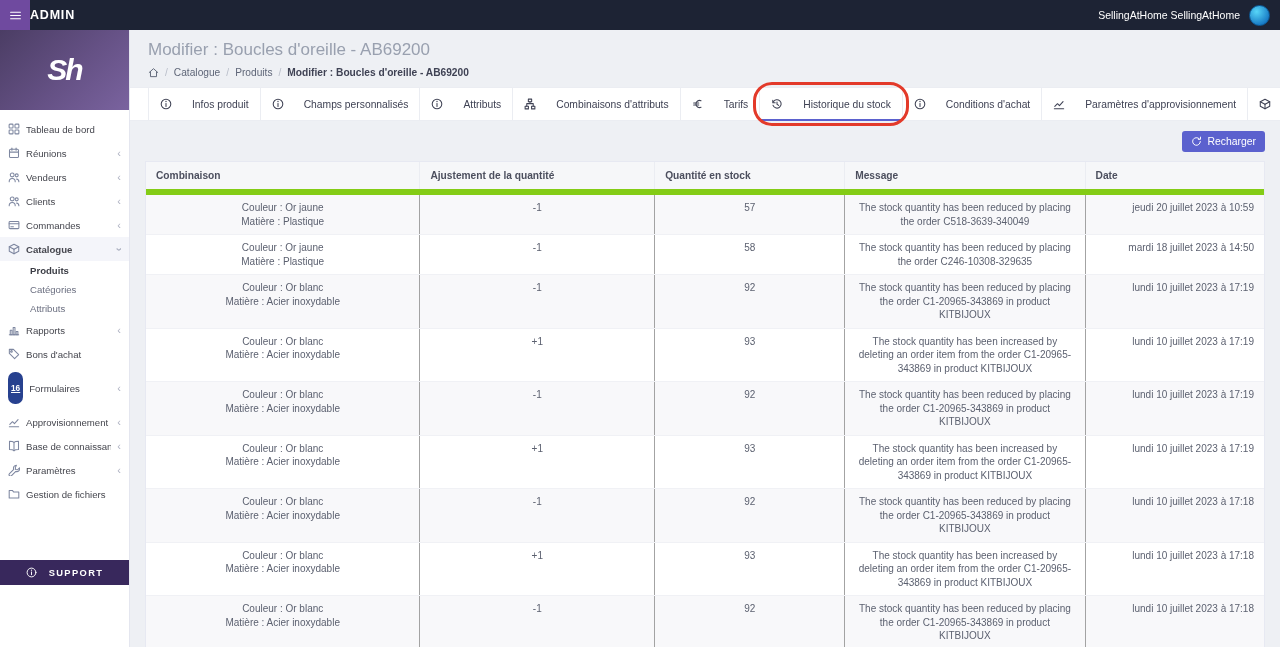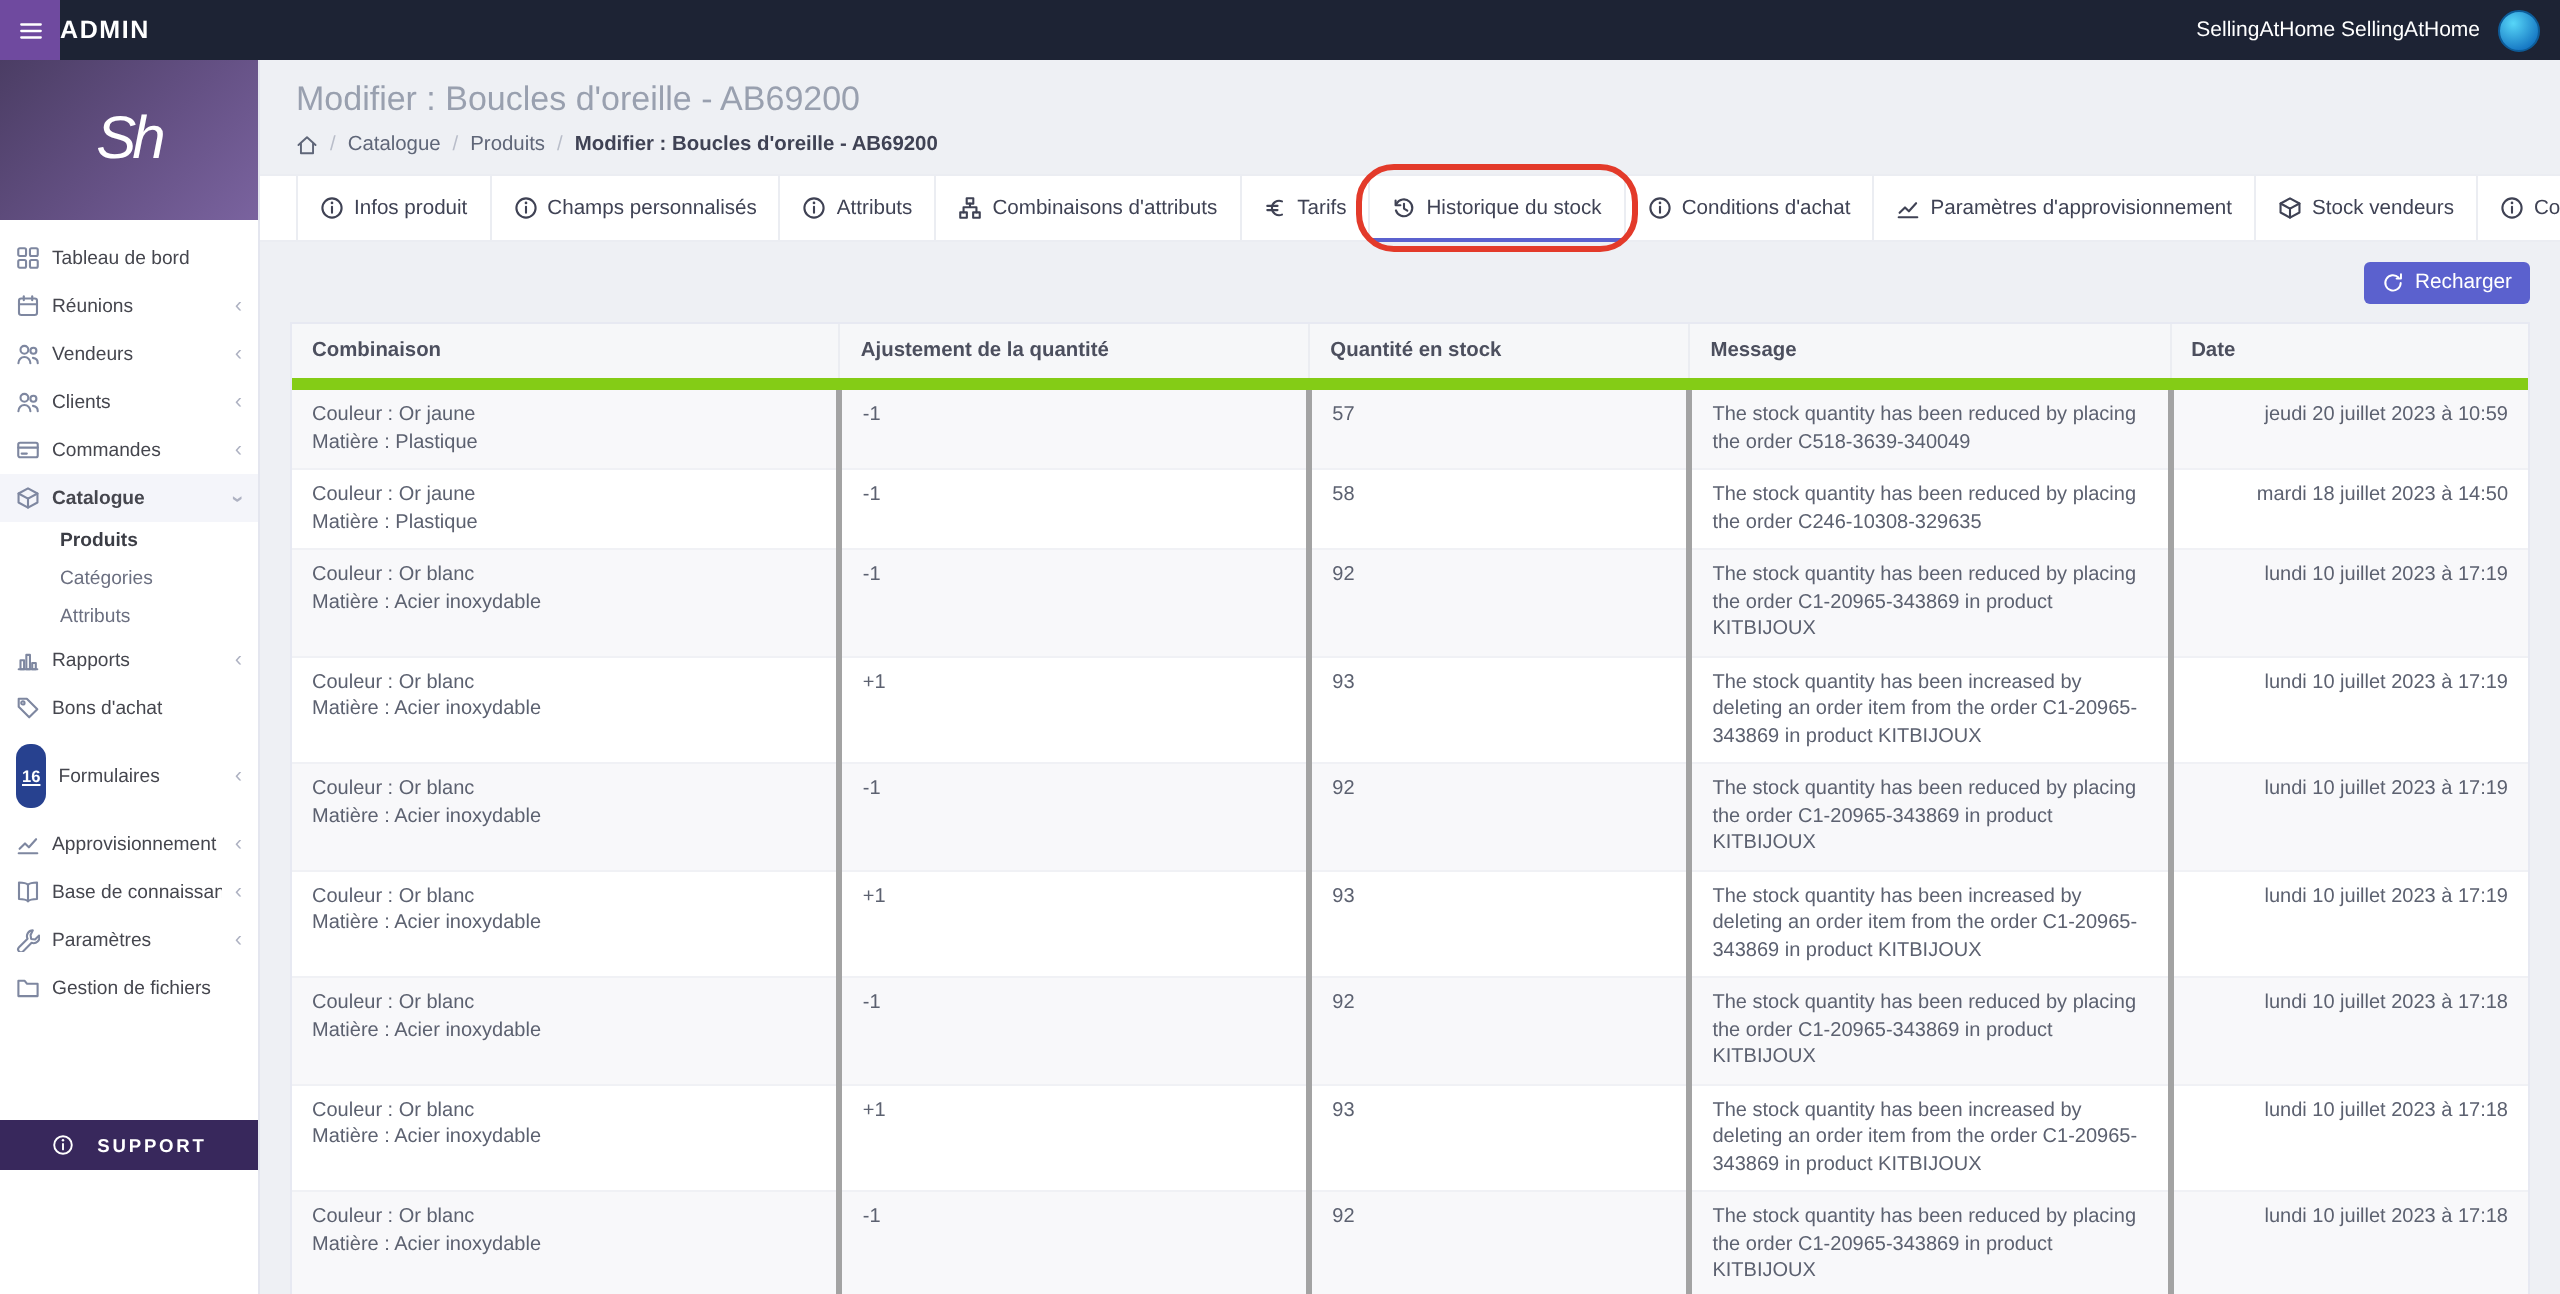--- a/index.html
+++ b/index.html
@@ -18,21 +18,21 @@
   .user-name { color:#fff; font-size:10.5px; margin-right:9px; }
   .avatar { width:21px; height:21px; border-radius:50%; margin-right:10px;
             background:radial-gradient(circle at 35% 30%, #57d6f8, #1779c4 75%);
             border:1px solid #0d5c99; cursor:pointer; }
 
   
   .sidebar { position:fixed; top:30px; left:0; bottom:0; width:130px; background:#fff;
              border-right:1px solid #e4e6ef; display:flex; flex-direction:column; z-index:40; }
   .logo { height:80px; flex:0 0 80px; color:#fff; display:flex; align-items:center; justify-content:center;
           background:linear-gradient(135deg,#4b3d64 0%,#655185 55%,#7a639f 100%);
-          font-size:30px; font-weight:normal; font-style:italic; letter-spacing:-2px; cursor:pointer; }
+          font-size:30px; font-weight:bold; font-style:italic; letter-spacing:-2px; cursor:pointer; }
   .side-nav { flex:1; padding-top:7px; overflow:hidden; }
   .side-item { display:flex; align-items:center; gap:6px; padding:6px 8px; font-size:9.6px;
                color:#45464e; cursor:pointer; white-space:nowrap; }
   .side-item .icon { width:12px; height:12px; flex:0 0 12px; color:#7e87a0; }
   .side-label { flex:1; overflow:hidden; }
   .chev { color:#aeb2c2; font-size:11px; line-height:1; flex:0 0 auto; }
   .chev.down { transform:rotate(-90deg); }
   .side-item.active { background:#f4f5fa; font-weight:bold; }
   .side-sub-item { padding:4px 8px 4px 30px; font-size:9.6px; color:#6b6f80; cursor:pointer; }
   .side-sub-item.active { font-weight:bold; color:#3b3d45; }
@@ -52,21 +52,21 @@
   .page-title { font-size:17px; font-weight:400; color:#99a0af; }
   .breadcrumb { display:flex; align-items:center; gap:6px; margin-top:7px;
                 font-size:10.2px; color:#5f6678; }
   .breadcrumb .icon { width:11px; height:11px; color:#5f6678; cursor:pointer; }
   .crumb { cursor:pointer; }
   .crumb.current { font-weight:bold; color:#3f4254; }
   .crumb-sep { color:#b9bdc9; }
 
   .tabbar { background:#fff; border-top:1px solid #ebedf2; border-bottom:1px solid #ebedf2;
             display:flex; height:34px; flex:0 0 34px; padding-left:18px; }
-  .tab { display:flex; align-items:center; gap:5px; padding:0 11px; font-size:10.3px;
+  .tab { display:flex; align-items:center; gap:20px; padding:0 11px; font-size:10.3px;
          color:#3f4254; border-right:1px solid #ebedf2; cursor:pointer; position:relative;
          white-space:nowrap; }
   .tab:first-child { border-left:1px solid #ebedf2; }
   .tab .icon { width:12px; height:12px; color:#3f4254; flex:0 0 12px; }
   .tab.active::after { content:""; position:absolute; left:0; right:0; bottom:-1px;
                        height:2px; background:#5b61ce; }
   .annotation { position:absolute; inset:-6px -7px; border:3px solid #e33a2a;
                 border-radius:19px; pointer-events:none; z-index:5; }
 
   .content { flex:1; padding:10px 15px 0; background:#eef0f4; overflow:hidden; }
@@ -75,21 +75,21 @@
                 border:none; border-radius:3px; font-size:10.4px; padding:5px 9px;
                 cursor:pointer; font-family:inherit; }
   .btn-reload .icon { width:11px; height:11px; }
 
   .card { background:#fff; border:1px solid #e7e9f2; margin-top:9px; }
   table { width:100%; border-collapse:collapse; table-layout:fixed; }
   th { text-align:left; font-size:10.2px; font-weight:bold; color:#4c4f5e; background:#f6f7f9;
        padding:8px 10px; border-bottom:6px solid #84cc16; border-right:1px solid #ebedf2; }
   th:last-child { border-right:none; }
   td { font-size:10px; color:#5c6170; padding:6px 10px; vertical-align:top;
-       border-right:3px solid #a3a3a3; border-bottom:1px solid #f0f1f5; line-height:1.35; }
+       border-right:1px solid #a3a3a3; border-bottom:1px solid #f0f1f5; line-height:1.35;text-align:center; }
   td:last-child { border-right:none; text-align:right; }
   tr.odd td { background:#f8f8fa; }
 </style>
 </head>
 <body>
 
 <div class="topbar">
   <button class="hamburger">
     <span class="icon">
         <svg viewBox="0 0 16 16" fill="none" stroke="currentColor" stroke-width="1.4" stroke-linecap="round" stroke-linejoin="round">

